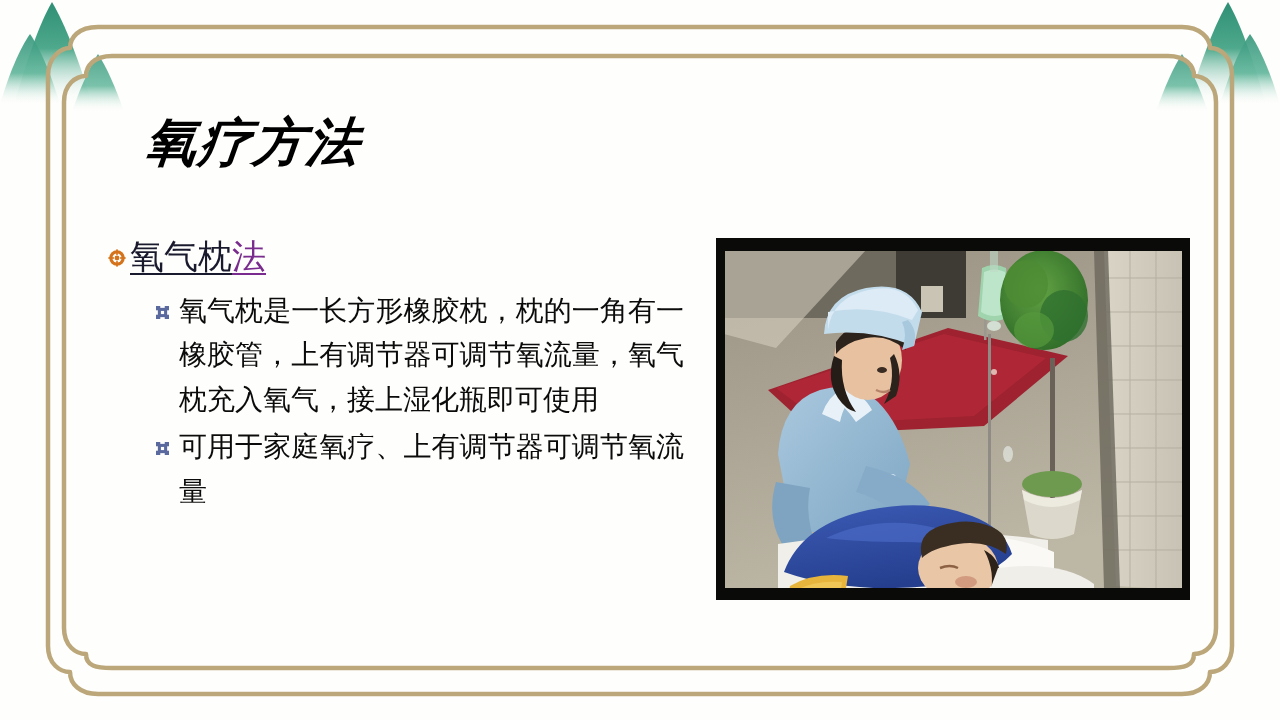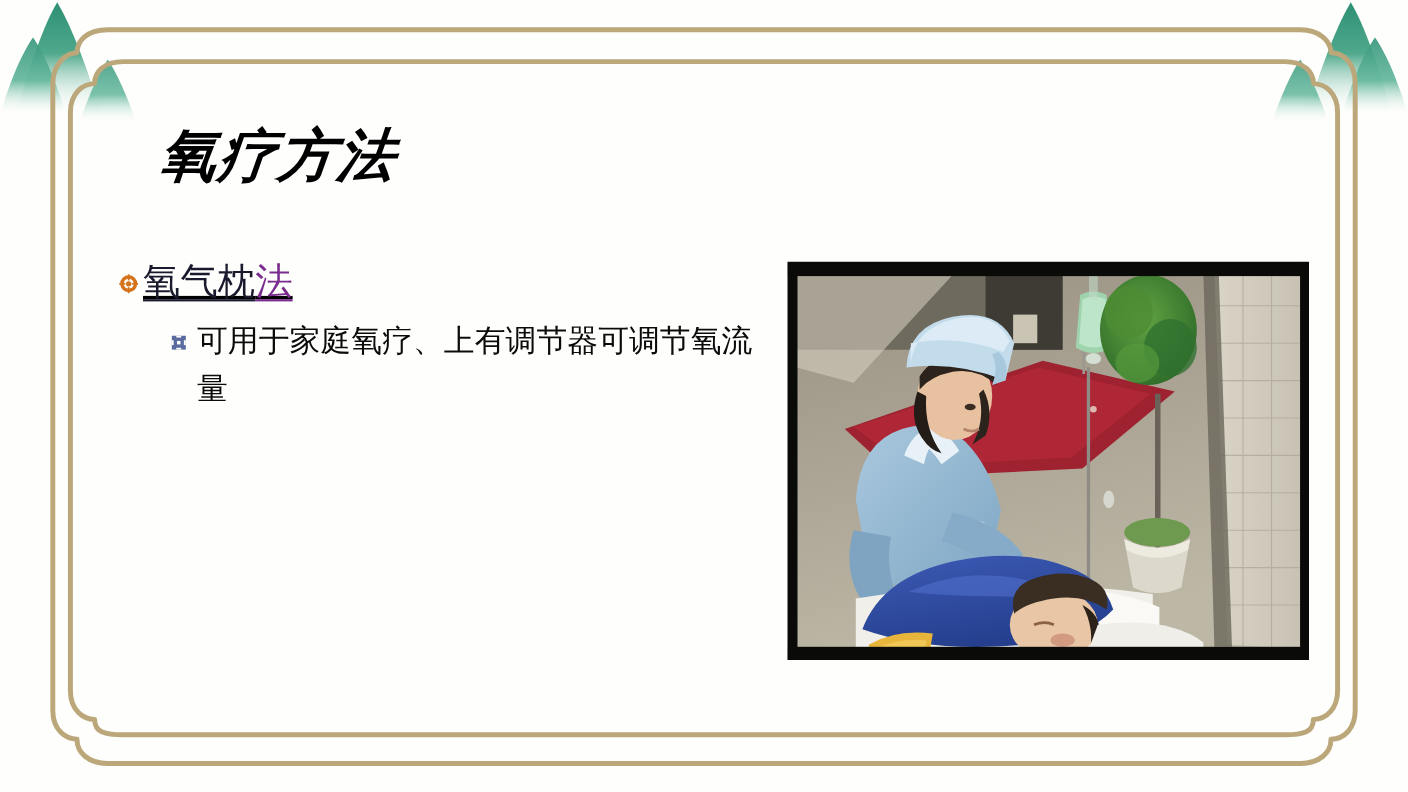--- a/index.html
+++ b/index.html
@@ -50,21 +50,20 @@
     left:108px;
     top:236px;
     width:600px;
   }
 
   
   .lvl1-row {
     display:flex;
     align-items:flex-start;
     gap:4px;
-    text-decoration:underline;
   }
   .bullet-target {
     flex:0 0 auto;
     width:18px;
     height:18px;
     margin-top:13px;
   }
   .lvl1-text {
     font-family:"Liberation Serif", "DejaVu Serif", serif;
     font-size:34px;
@@ -204,20 +203,33 @@
           <rect x="13.4" y="9.1" width="6.2" height="1.8" fill="#D4731C"></rect>
         </svg>
       </span>
       <span class="lvl1-text">
         <span class="seg-a">氧气枕</span><span class="seg-b">法</span>
       </span>
     </div>
 
     <div class="lvl2-list">
 
+      <div class="lvl2-item">
+        <span class="bullet-square">
+          <svg viewBox="0 0 14 14" xmlns="http://www.w3.org/2000/svg">
+            <rect x="0" y="0" width="14" height="14" fill="#5A6A9E"></rect>
+            <rect x="4.6" y="0" width="4.8" height="2.0" fill="#FEFEFC"></rect>
+            <rect x="0" y="4.6" width="2.0" height="4.8" fill="#FEFEFC"></rect>
+            <rect x="12.0" y="4.6" width="2.0" height="4.8" fill="#FEFEFC"></rect>
+            <rect x="4.6" y="12.0" width="4.8" height="2.0" fill="#FEFEFC"></rect>
+            <rect x="5.3" y="5.3" width="3.4" height="3.4" fill="#FEFEFC"></rect>
+          </svg>
+        </span>
+        <span class="lvl2-text">氧气枕是一长方形橡胶枕，枕的一角有一橡胶管，上有调节器可调节氧流量，氧气枕充入氧气，接上湿化瓶即可使用</span>
+      </div>
 
       <div class="lvl2-item">
         <span class="bullet-square">
           <svg viewBox="0 0 14 14" xmlns="http://www.w3.org/2000/svg">
             <rect x="0" y="0" width="14" height="14" fill="#5A6A9E"></rect>
             <rect x="4.6" y="0" width="4.8" height="2.0" fill="#FEFEFC"></rect>
             <rect x="0" y="4.6" width="2.0" height="4.8" fill="#FEFEFC"></rect>
             <rect x="12.0" y="4.6" width="2.0" height="4.8" fill="#FEFEFC"></rect>
             <rect x="4.6" y="12.0" width="4.8" height="2.0" fill="#FEFEFC"></rect>
             <rect x="5.3" y="5.3" width="3.4" height="3.4" fill="#FEFEFC"></rect>

